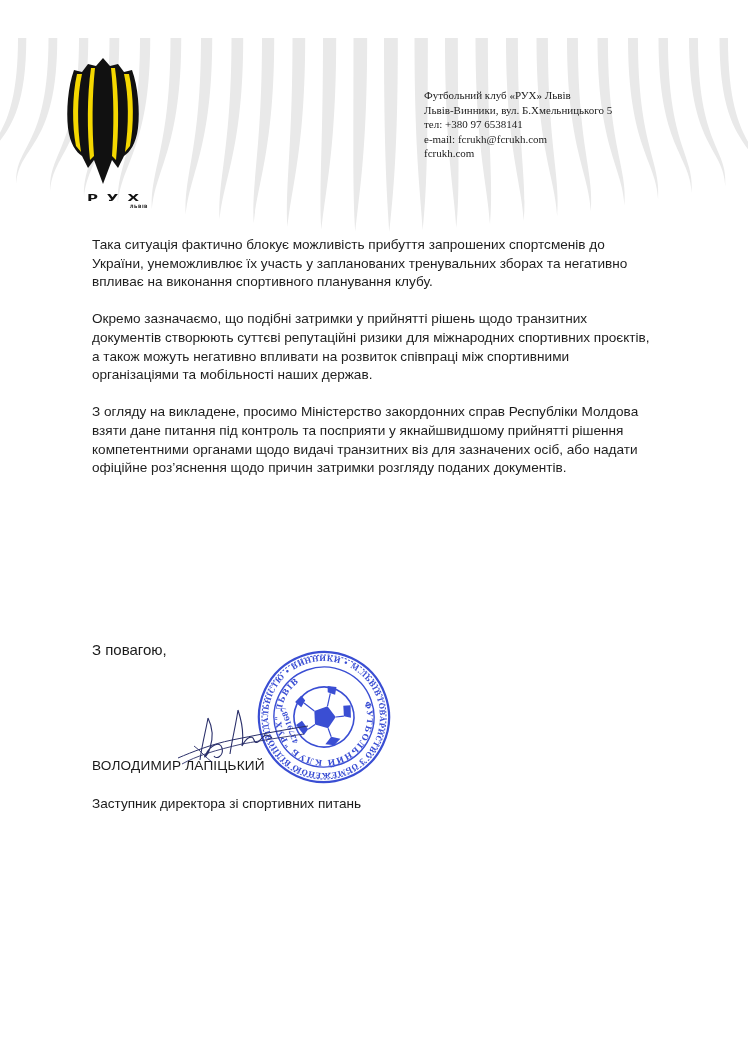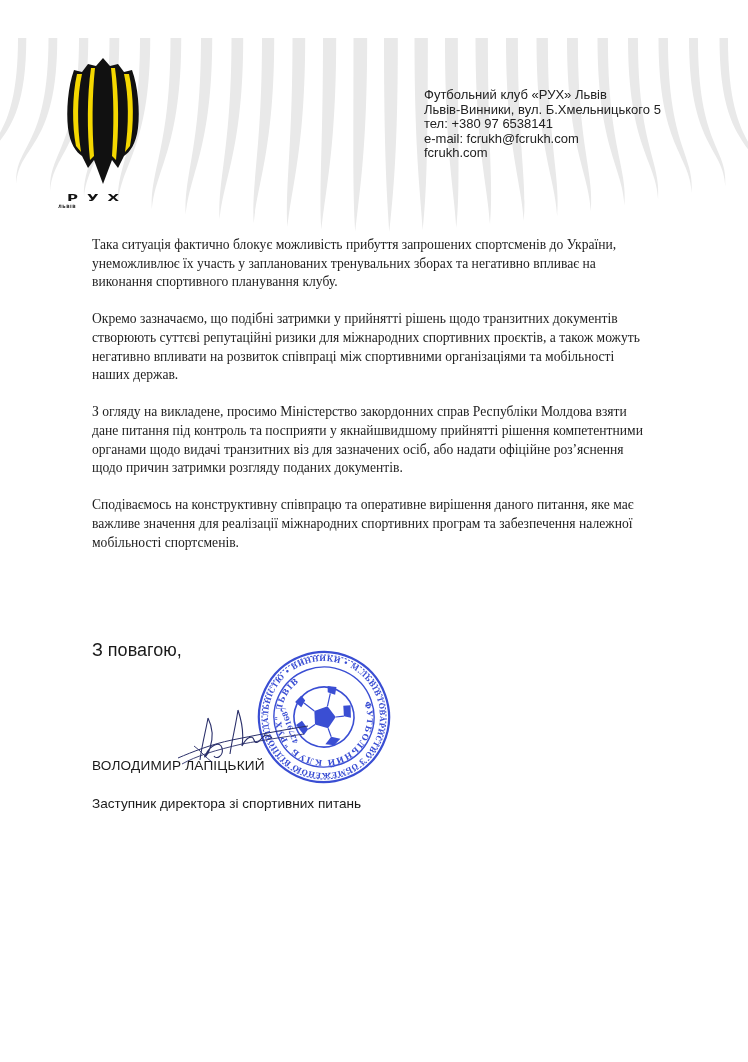--- a/index.html
+++ b/index.html
@@ -1,33 +1,33 @@
 <!DOCTYPE html>
 <html><head>
 <meta charset="utf-8">
 <style>
   html, body { margin: 0; padding: 0; background: #ffffff; }
   body { width: 748px; height: 1062px; position: relative; overflow: hidden;
          font-family: "Liberation Sans", "DejaVu Sans", sans-serif; color: #1a1a1a; }
   #stripes { position: absolute; left: 0; top: 0; width: 748px; height: 260px; z-index: 0; }
   .logo { position: absolute; left: 58px; top: 56px; width: 90px; height: 160px; z-index: 2; }
   .logo svg { display: block; }
-  .wordmark { position: absolute; left: 58px; top: 191px; width: 84px; text-align: left; z-index: 2; }
+  .wordmark { position: absolute; left: 64px; top: 191px; width: 84px; text-align: right; z-index: 2; }
   .wordmark .big { font-family: "DejaVu Sans", sans-serif; font-weight: 900; font-size: 15px;
                    letter-spacing: 9px; line-height: 15px; color: #111; padding-left: 9px;
                    transform: scaleY(0.62); transform-origin: center; display: block; }
   .wordmark .small { font-family: "DejaVu Sans", sans-serif; font-weight: 700; font-size: 4.5px;
                      line-height: 6px; letter-spacing: 0.5px; color: #222; display: block; margin-top: -2px; }
   .contact { position: absolute; left: 424px; top: 88px; z-index: 2;
-             font-family: Liberation Sans, sans-serif; font-size: 13px; line-height: 14.6px; color: #222; }
+             font-family: Liberation Serif, serif; font-size: 11px; line-height: 14.6px; color: #222; }
   .contact div { white-space: nowrap; }
   .body-text { position: absolute; left: 92px; top: 236px; width: 560px; z-index: 2;
                font-family: "Liberation Sans", sans-serif; font-size: 13.6px; line-height: 18.6px; color: #1e1e1e; }
-  .body-text p { margin: 0 0 18.6px 0; font-family: Liberation Serif, serif; }
-  .closing { position: absolute; left: 92px; top: 641px; z-index: 2; font-size: 18px; line-height: 18.6px; }
+  .body-text p { margin: 0 0 18.6px 0; }
+  .closing { position: absolute; left: 92px; top: 641px; z-index: 2; font-size: 15px; line-height: 18.6px; }
   .name { position: absolute; left: 92px; top: 757px; z-index: 2; font-size: 13.6px; line-height: 18.6px; letter-spacing: 0.2px; }
   .title-block { position: absolute; left: 92px; top: 795px; z-index: 2; font-size: 13.6px; line-height: 18.6px; text-align: right; }
   .stamp { position: absolute; left: 256px; top: 649px; width: 136px; height: 136px; z-index: 4; opacity: 0.92; }
   .signature { position: absolute; left: 172px; top: 700px; width: 140px; height: 70px; z-index: 5; }
 </style>
 </head>
 <body>
 
 <svg id="stripes" viewBox="0 0 748 260">
     <path d="M18 38 L26.288770053475936 38 C26.288770053475936 148, -15.10160427807487 136.55317486932438, -17.58823529411765 176.55317486932438 C-19.245989304812838 136.55317486932438, 18 148, 18 38 Z" fill="#e9e9e9"></path>
@@ -78,21 +78,20 @@
   <div>Львів-Винники, вул. Б.Хмельницького 5</div>
   <div>тел: +380 97 6538141</div>
   <div>e-mail: fcrukh@fcrukh.com</div>
   <div>fcrukh.com</div>
 </div>
 
 <div class="body-text">
   <p>Така ситуація фактично блокує можливість прибуття запрошених спортсменів до України, унеможливлює їх участь у запланованих тренувальних зборах та негативно впливає на виконання спортивного планування клубу.</p>
   <p>Окремо зазначаємо, що подібні затримки у прийнятті рішень щодо транзитних документів створюють суттєві репутаційні ризики для міжнародних спортивних проєктів, а також можуть негативно впливати на розвиток співпраці між спортивними організаціями та мобільності наших держав.</p>
   <p>З огляду на викладене, просимо Міністерство закордонних справ Республіки Молдова взяти дане питання під контроль та посприяти у якнайшвидшому прийнятті рішення компетентними органами щодо видачі транзитних віз для зазначених осіб, або надати офіційне роз’яснення щодо причин затримки розгляду поданих документів.</p>
-  <p>Сподіваємось на конструктивну співпрацю та оперативне вирішення даного питання, яке має важливе значення для реалізації міжнародних спортивних програм та забезпечення належної мобільності спортсменів.</p>
 </div>
 
 <div class="closing">З повагою,</div>
 
 <svg class="stamp" viewBox="0 0 136 136">
   <defs>
     <path id="outerArc" d="M68 68 m-56 0 a56 56 0 1 1 112 0 a56 56 0 1 1 -112 0"></path>
     <path id="innerArc" d="M68 68 m-43 0 a43 43 0 1 1 86 0 a43 43 0 1 1 -86 0"></path>
   </defs>
   <g transform="rotate(160 68 68)">

